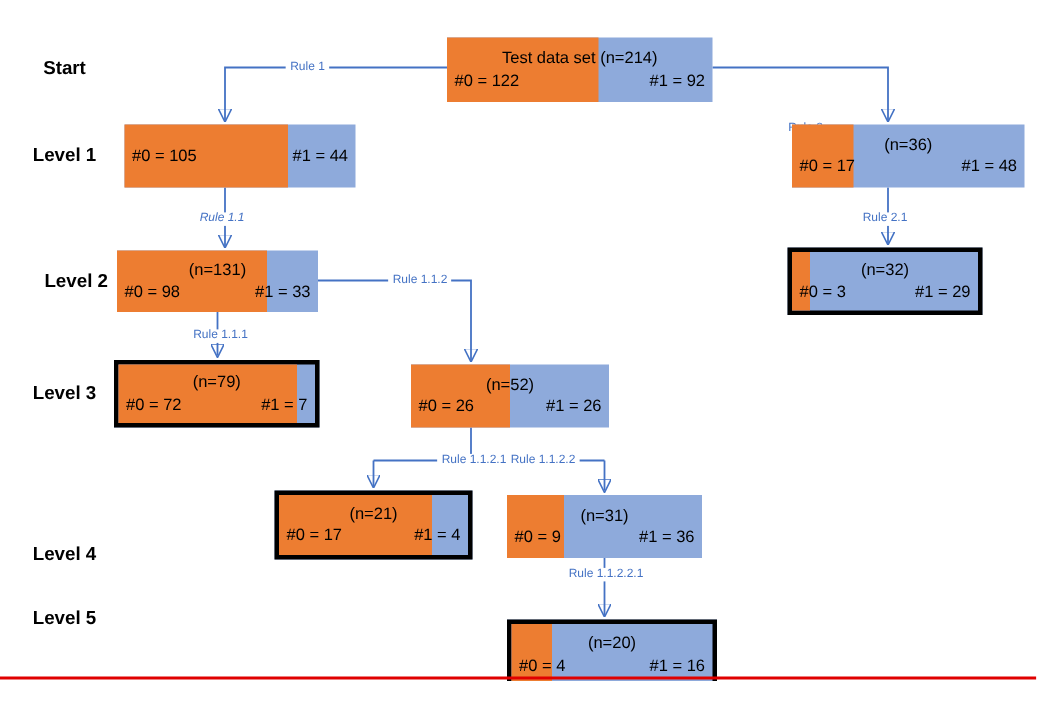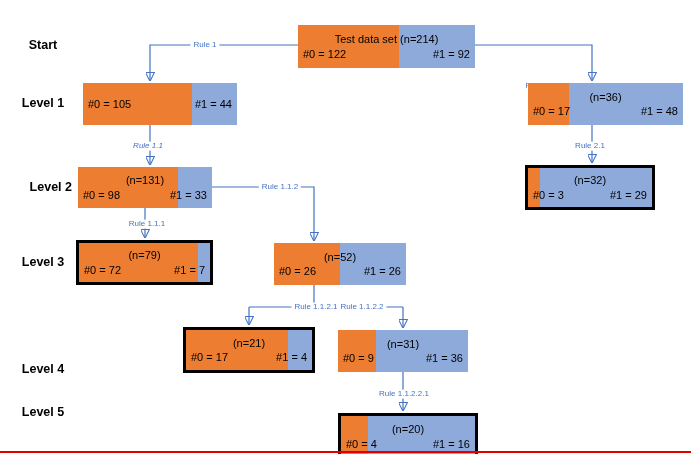--- a/index.html
+++ b/index.html
@@ -21,21 +21,21 @@
   svg.connectors path{stroke:currentColor;stroke-width:1.2;fill:none;}
 
   
   .edge-label{position:absolute;transform:translate(-50%,-50%);
     font-size:8px;color:var(--connector);background:#fff;padding:0 3px;
     white-space:nowrap;line-height:1.1;}
   .e1{left:205px;top:45px;} .e2{left:537px;top:45px;margin-top:41px;}
   .e3{left:148px;top:146px;font-style:italic;} .e4{left:590px;top:146px;}
   .e5{left:147px;top:224px;} .e6{left:280px;top:187px;}
   .e7{left:284px;top:307px;margin-left:32px;} .e8{left:362px;top:307px;}
-  .e9{left:404px;top:394px;}
+  .e9{left:404px;top:383px;}
 
   
   .node{position:absolute;box-sizing:border-box;background:var(--class1);}
   .node.leaf{border:3px solid var(--leaf-border);}
   .bar-orange{position:absolute;left:0;top:0;bottom:0;width:50%;background:var(--class0);}
   .node-text{position:relative;z-index:2;display:flex;flex-direction:column;
     justify-content:center;height:100%;color:#000;font-size:11px;line-height:1.3;}
   .node-title{text-align:center;}
   .node-counts{display:flex;justify-content:space-between;padding:0 5px;}
 

